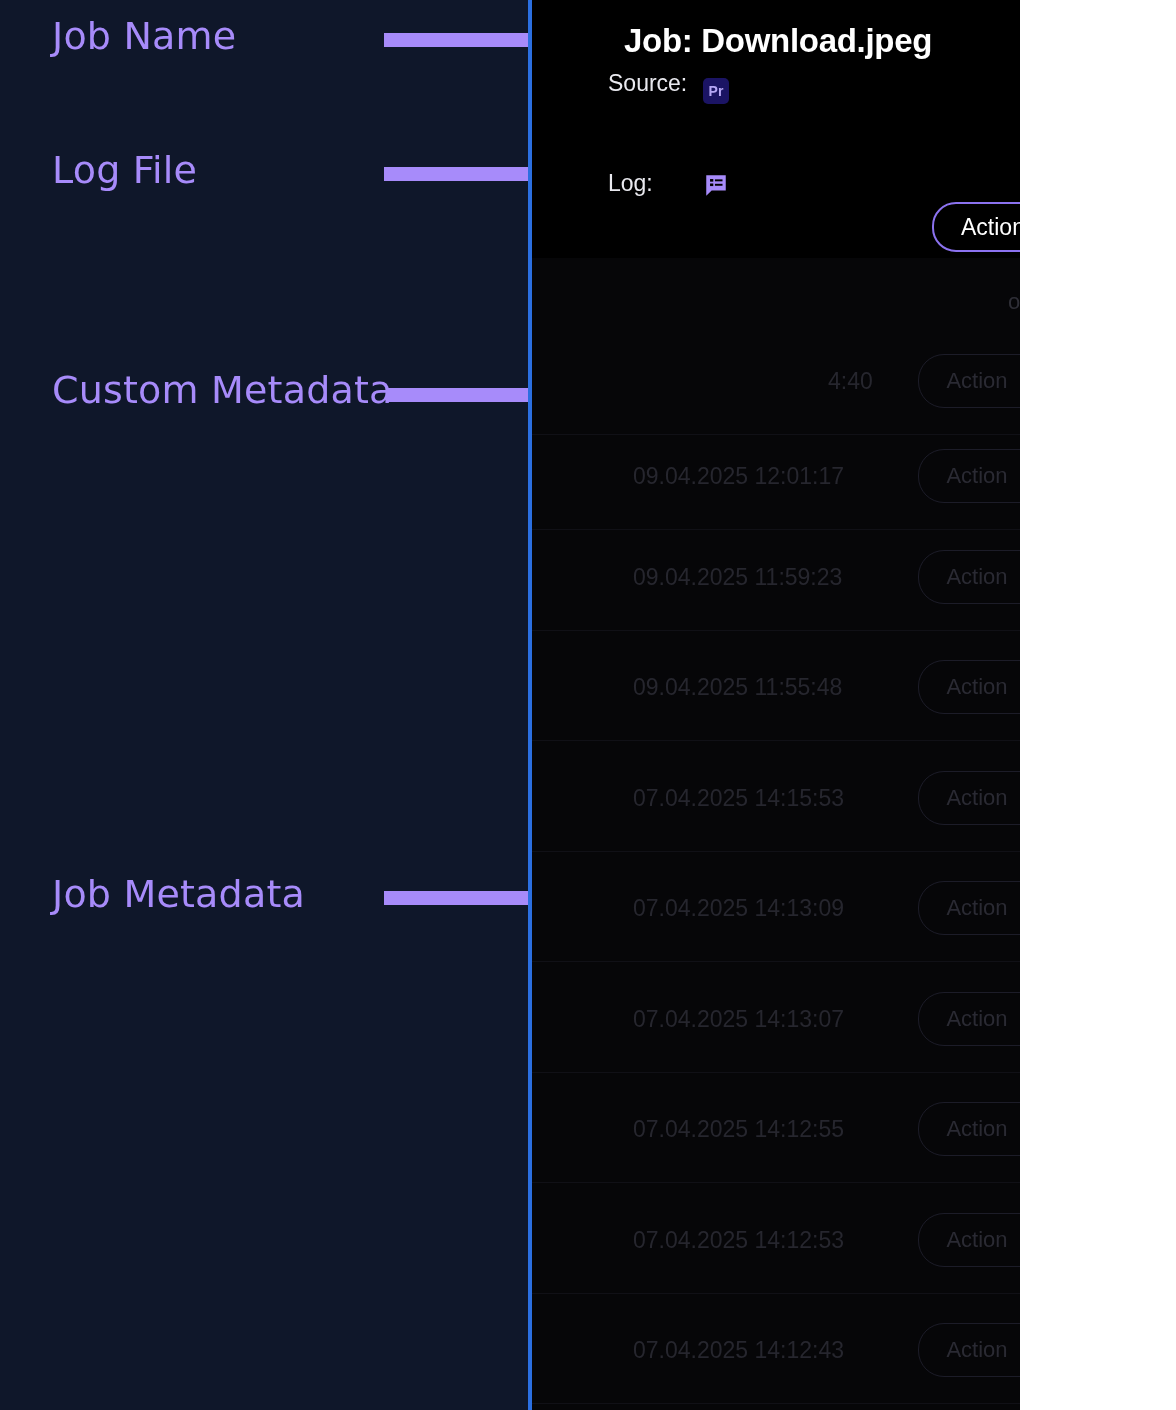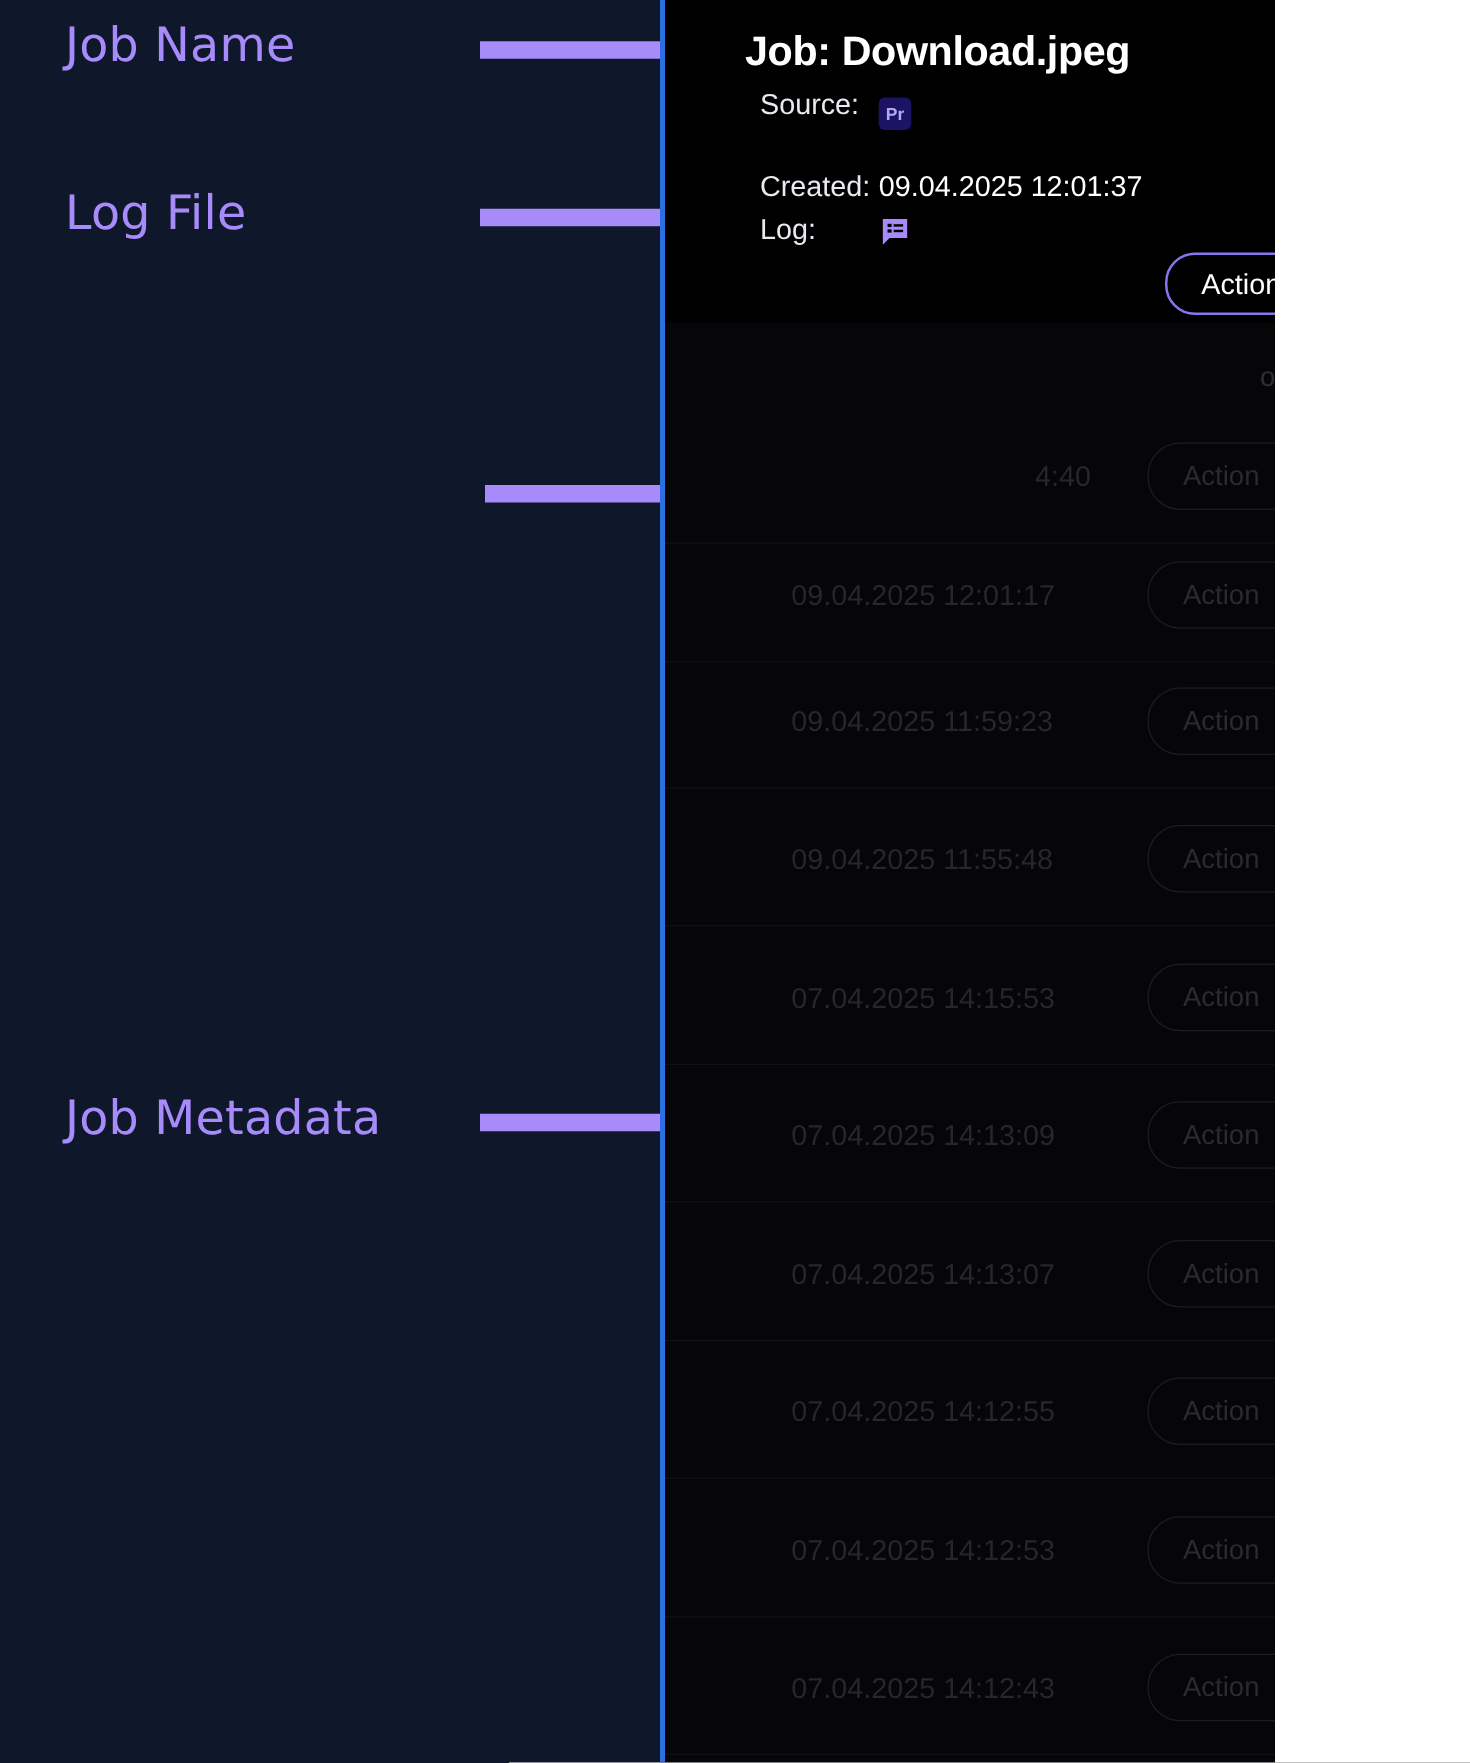--- a/index.html
+++ b/index.html
@@ -148,21 +148,21 @@
   }
   .panel-head {
     position: absolute;
     left: 0; top: 0;
     width: 648px;
     height: 258px;
     background: #000000;
   }
   .job-title {
     position: absolute;
-    left: 68px;
+    left: 96px;
     top: 22px;
     color: #ffffff;
     font-size: 33px;
     font-weight: 700;
     letter-spacing: -0.3px;
     white-space: nowrap;
   }
   .close-x {
     position: absolute;
     right: 38px;
@@ -273,20 +273,21 @@
 <body>
 
 <div id="root">
 
   <div class="anno-label" style="left:52px; top:14px;">Job Name</div>
   <div class="anno-arrow" style="left:384px; top:33px; width:150px;"></div>
 
   <div class="anno-label" style="left:52px; top:148px;">Log File</div>
   <div class="anno-arrow" style="left:384px; top:167px; width:150px;"></div>
 
+  <div class="anno-label" style="left:52px; top:368px;">Custom Metadata</div>
   <div class="anno-arrow" style="left:388px; top:388px; width:148px;"></div>
 
   <div class="anno-label" style="left:52px; top:872px;">Job Metadata</div>
   <div class="anno-arrow" style="left:384px; top:891px; width:150px;"></div>
 
   <div class="app">
 
     <div class="bg-layer">
 
       <div class="bg-viewing">viewing 59 of 58 jobs</div>
@@ -379,23 +380,20 @@
 
       <div class="panel-head">
         <div class="job-title">Job: Download.jpeg</div>
         <div class="close-x" style="pointer-events:auto;">×</div>
 
         <div class="meta-row" style="top:70px;">
           <span class="meta-key">Source:</span><span class="pr-icon">Pr</span>
         </div>
 
 
-        <div class="meta-row" style="top:136px;">
-          <span class="meta-key">Created:</span><span class="meta-val">09.04.2025 12:01:37</span>
-        </div>
 
         <div class="meta-row" style="top:170px;">
           <span class="meta-key">Log:</span><span class="log-icon" style="pointer-events:auto;">
             <svg width="26" height="26" viewBox="0 0 24 24" fill="currentColor">
               <path d="M3 3h18v14H8l-5 5V3z"></path>
               <rect x="6.5" y="6.5" width="3" height="2.4" fill="#000"></rect>
               <rect x="11" y="6.8" width="7" height="1.8" fill="#000"></rect>
               <rect x="6.5" y="10.6" width="3" height="2.4" fill="#000"></rect>
               <rect x="11" y="10.9" width="7" height="1.8" fill="#000"></rect>
             </svg>

